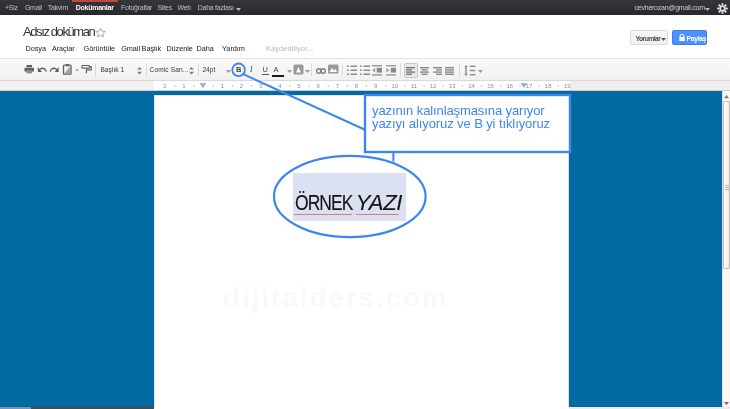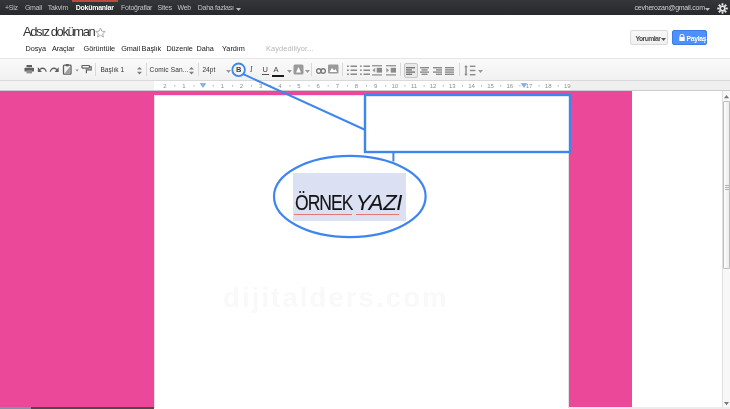--- a/index.html
+++ b/index.html
@@ -21,21 +21,21 @@
   overflow:hidden; white-space:nowrap; }
 #btn-paylas { position:absolute; left:672px; top:15px; width:34.5px; height:14.5px;
   background:#4d90fe; border:1px solid #3e7de8; border-radius:2px; }
 #toolbar { position:absolute; left:0; top:58px; width:730px; height:23px;
   background:linear-gradient(#fafafa,#f1f1f1); border-top:1px solid #e5e5e5;
   border-bottom:1px solid #d9d9d9; }
 .tsep { position:absolute; top:63px; width:1px; height:13px; background:#d8d8d8; }
 .tbtxt { position:absolute; top:65.5px; font-size:6.5px; letter-spacing:0.1px; color:#333; white-space:nowrap; }
 .tbico { position:absolute; }
 #ruler { position:absolute; left:0; top:81px; width:730px; height:10px; background:#f2f2f2; }
-#canvas { position:absolute; left:0; top:91px; width:632px; height:316px; background:#ec4899; }
+#canvas { position:absolute; left:0; top:91px; width:730px; height:316px; background:#0369a1; }
 #page { position:absolute; left:154px; top:3.5px; width:415px; height:313px; background:#fff;
   border-left:1px solid #e2e2e2; border-right:1px solid #e2e2e2; border-top:1px solid #e7e7e7; }
 #watermark { position:absolute; left:223px; top:191.3px; font-size:27.5px; font-weight:bold;
   color:#f9f9f9; letter-spacing:2.1px; }
 #selrect { position:absolute; left:293px; top:82px; width:113px; height:47.5px; background:#dbe1f3; }
 .bigw { position:absolute; top:98.5px; font-size:22px; color:#141414;
   white-space:nowrap; transform-origin:left top; -webkit-text-stroke:0.12px #141414; }
 .redline { position:absolute; height:1.2px; background:#e7776e; }
 #sbtrack { position:absolute; left:722px; top:91px; width:8px; height:316px;
   background:#f7f7f7; border-left:1px solid #e0e0e0; }
@@ -343,14 +343,15 @@
   <div id="callout"></div>
   <svg id="annot" viewBox="0 0 730 409">
     <g fill="none" stroke="#3e86ef">
       <circle cx="238.6" cy="69.8" r="6.3" stroke-width="1.8"></circle>
       <line x1="243.3" y1="74.2" x2="365.5" y2="130" stroke-width="2"></line>
       <rect x="365" y="95" width="205" height="57" stroke-width="2.4"></rect>
       <line x1="393.4" y1="152" x2="393.4" y2="161.5" stroke-width="2"></line>
       <ellipse cx="349.8" cy="196.5" rx="75.8" ry="40.6" stroke-width="2.2"></ellipse>
     </g>
   </svg>
+  <div id="callout-text">yazının kalınlaşmasına yarıyor<br>yazıyı alıyoruz ve B yi tıklıyoruz</div>
 
 </div>
 
 </body></html>

